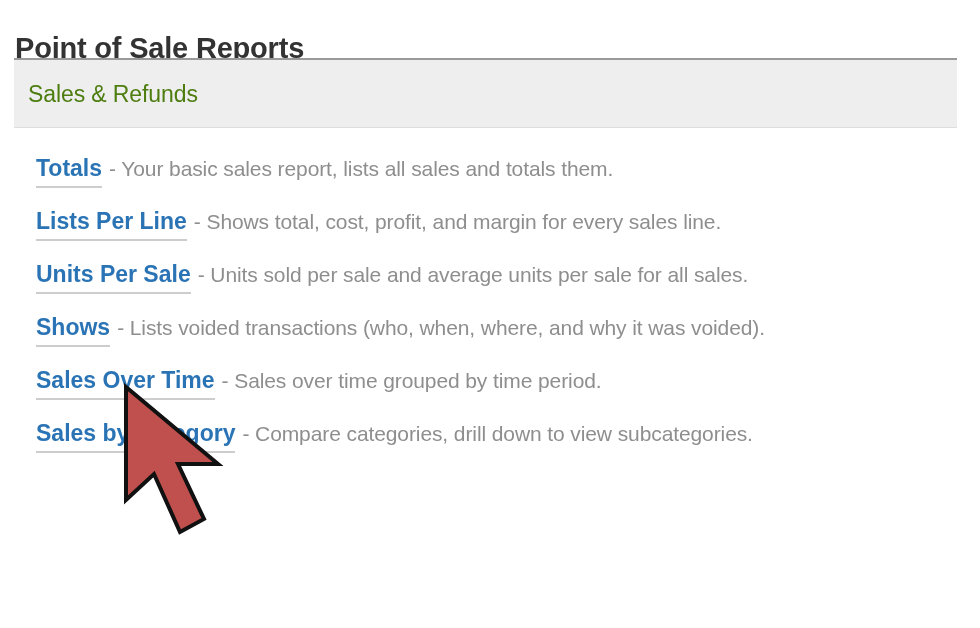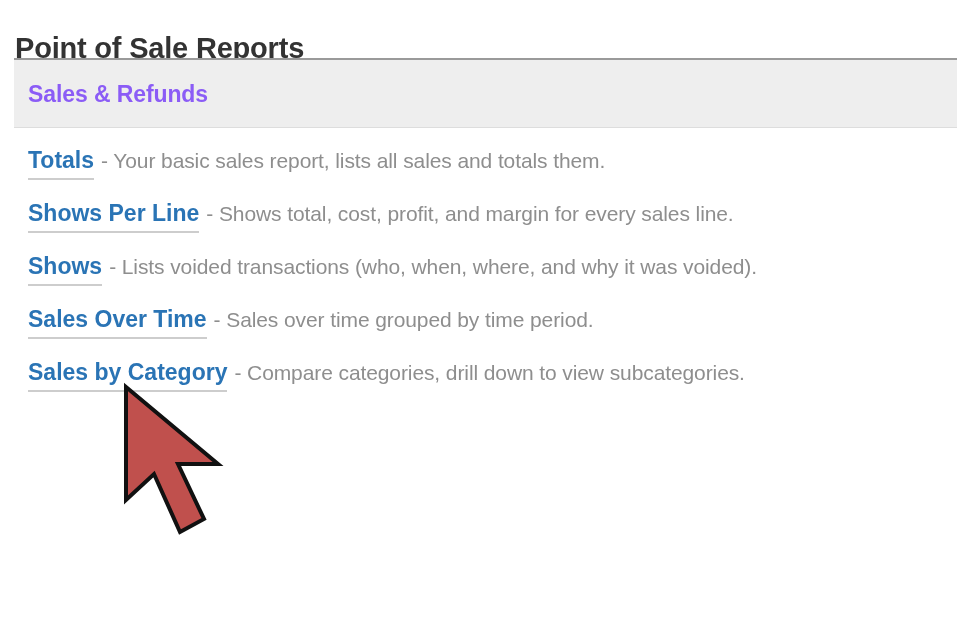--- a/index.html
+++ b/index.html
@@ -51,34 +51,34 @@
     border-bottom: 1px solid #dddddd;
     box-sizing: border-box;
     height: 70px;
     padding: 0 14px;
     display: flex;
     align-items: center;
   }
 
   .panel-heading-title {
     font-size: 23px;
-    font-weight: bold;
-    color: #8b5cf6;
+    font-weight: normal;
+    color: #4d7c0f;
     letter-spacing: -0.1px;
     line-height: 26px;
   }
 
   .panel-body {
     padding: 14px 14px 0 14px;
     box-sizing: border-box;
   }
 
   
   .report-list {
-    margin: 0;
+    margin: 8px;
     padding: 0;
     list-style: none;
   }
 
   .report-item {
     height: 53px;
     line-height: 53px;
     white-space: nowrap;
     font-size: 0;
   }
@@ -132,23 +132,26 @@
     <div class="panel-body">
       <ul class="report-list">
 
         <li class="report-item">
           <a class="report-link">Totals</a><span class="report-desc"><span>-</span> <span>Your basic sales report, lists all sales and totals them.</span></span>
         </li>
 
 
 
         <li class="report-item">
-          <a class="report-link">Shows Per Line</a><span class="report-desc"><span>-</span> <span>Shows total, cost, profit, and margin for every sales line.</span></span>
+          <a class="report-link">Lists Per Line</a><span class="report-desc"><span>-</span> <span>Shows total, cost, profit, and margin for every sales line.</span></span>
         </li>
 
+        <li class="report-item">
+          <a class="report-link">Units Per Sale</a><span class="report-desc"><span>-</span> <span>Units sold per sale and average units per sale for all sales.</span></span>
+        </li>
 
         <li class="report-item">
           <a class="report-link">Shows</a><span class="report-desc"><span>-</span> <span>Lists voided transactions (who, when, where, and why it was voided).</span></span>
         </li>
 
         <li class="report-item">
           <a class="report-link">Sales Over Time</a><span class="report-desc"><span>-</span> <span>Sales over time grouped by time period.</span></span>
         </li>
 
         <li class="report-item">

